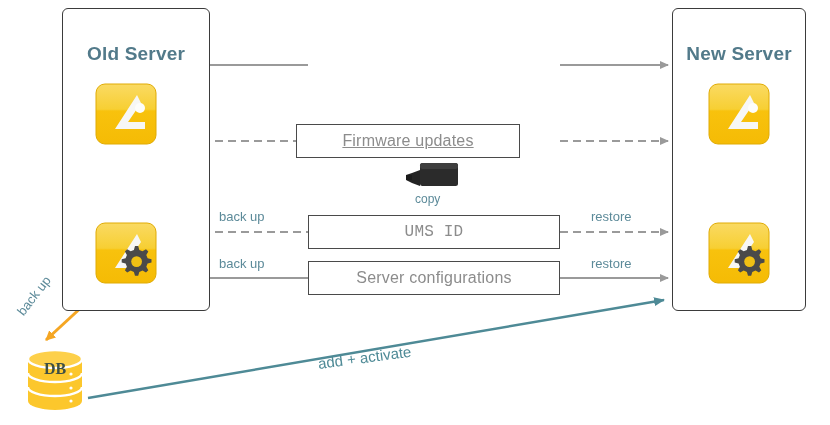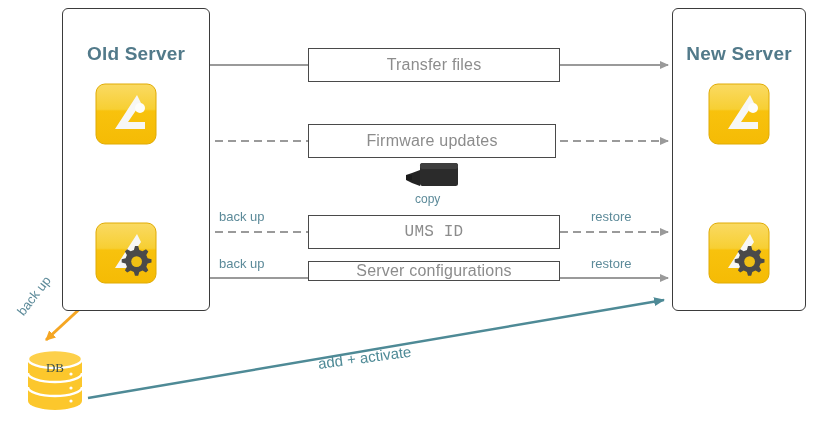--- a/index.html
+++ b/index.html
@@ -67,23 +67,23 @@
     border: 1.2px solid #4a4a4a;
     box-sizing: border-box;
     display: flex;
     align-items: center;
     justify-content: center;
     font-size: 16px;
     color: #8c8c8c;
     letter-spacing: .2px;
   }
   #box-transfer-files   { left: 308px; top: 48px;  width: 252px; height: 34px; }
-  #box-firmware-updates { left: 308px; top: 124px; width: 248px; height: 34px; }
+  #box-firmware-updates { left: 296px; top: 124px; width: 224px; height: 34px; text-decoration: underline; }
   #box-ums-id           { left: 308px; top: 215px; width: 252px; height: 34px; font-family: Liberation Mono, monospace; }
-  #box-server-config    { left: 308px; top: 261px; width: 252px; height: 20px; }
+  #box-server-config    { left: 308px; top: 261px; width: 252px; height: 34px; }
 
   
   .caption {
     position: absolute;
     font-size: 13px;
     color: #5c8a99;
     white-space: nowrap;
   }
   #cap-backup-1  { left: 219px; top: 209px; }
   #cap-backup-2  { left: 219px; top: 256px; }
@@ -121,22 +121,22 @@
   #db-cylinder {
     position: absolute;
     left: 26px; top: 349px;
     width: 58px; height: 62px;
   }
   #db-label {
     position: absolute;
     left: 26px; top: 360px;
     width: 58px;
     text-align: center;
-    font-size: 13px;
-    font-weight: normal;
+    font-size: 16px;
+    font-weight: bold;
     color: #3d4f45;
     font-family: "Liberation Serif", serif;
     pointer-events: none;
   }
 </style>
 </head>
 <body>
 
 <div id="stage">
 
@@ -223,23 +223,20 @@
 
   <svg class="app-icon" id="new-icon-bottom" viewBox="0 0 62 62" xmlns="http://www.w3.org/2000/svg">
     <rect x="1" y="1" width="60" height="60" rx="9" ry="9" fill="url(#ygrad1)" stroke="#e0ab04" stroke-width="1"></rect>
     <path d="M42 12 L20 46 L50 46 L50 39 L33 39 L46 20 Z" fill="#f7f7f5"></path>
     <g transform="translate(40,38)">
       <path fill="#4a4a4a" d="M0,-14 l3.2,0 1.1,3.9 3.2,1.3 3.5,-2 2.3,2.3 -2,3.5 1.3,3.2 3.9,1.1 0,3.2 -3.9,1.1 -1.3,3.2 2,3.5 -2.3,2.3 -3.5,-2 -3.2,1.3 -1.1,3.9 -3.2,0 -1.1,-3.9 -3.2,-1.3 -3.5,2 -2.3,-2.3 2,-3.5 -1.3,-3.2 -3.9,-1.1 0,-3.2 3.9,-1.1 1.3,-3.2 -2,-3.5 2.3,-2.3 3.5,2 3.2,-1.3 Z"></path>
       <circle cx="1.6" cy="1.6" r="5.4" fill="#f0c014"></circle>
     </g>
   </svg>
 
-  <div class="mid-box" id="box-transfer-files">
-    <span>Transfer files</span>
-  </div>
 
   <div class="mid-box" id="box-firmware-updates">
     <span>Firmware updates</span>
   </div>
 
   <div class="mid-box" id="box-ums-id">
     <span>UMS ID</span>
   </div>
 
   <div class="mid-box" id="box-server-config">

